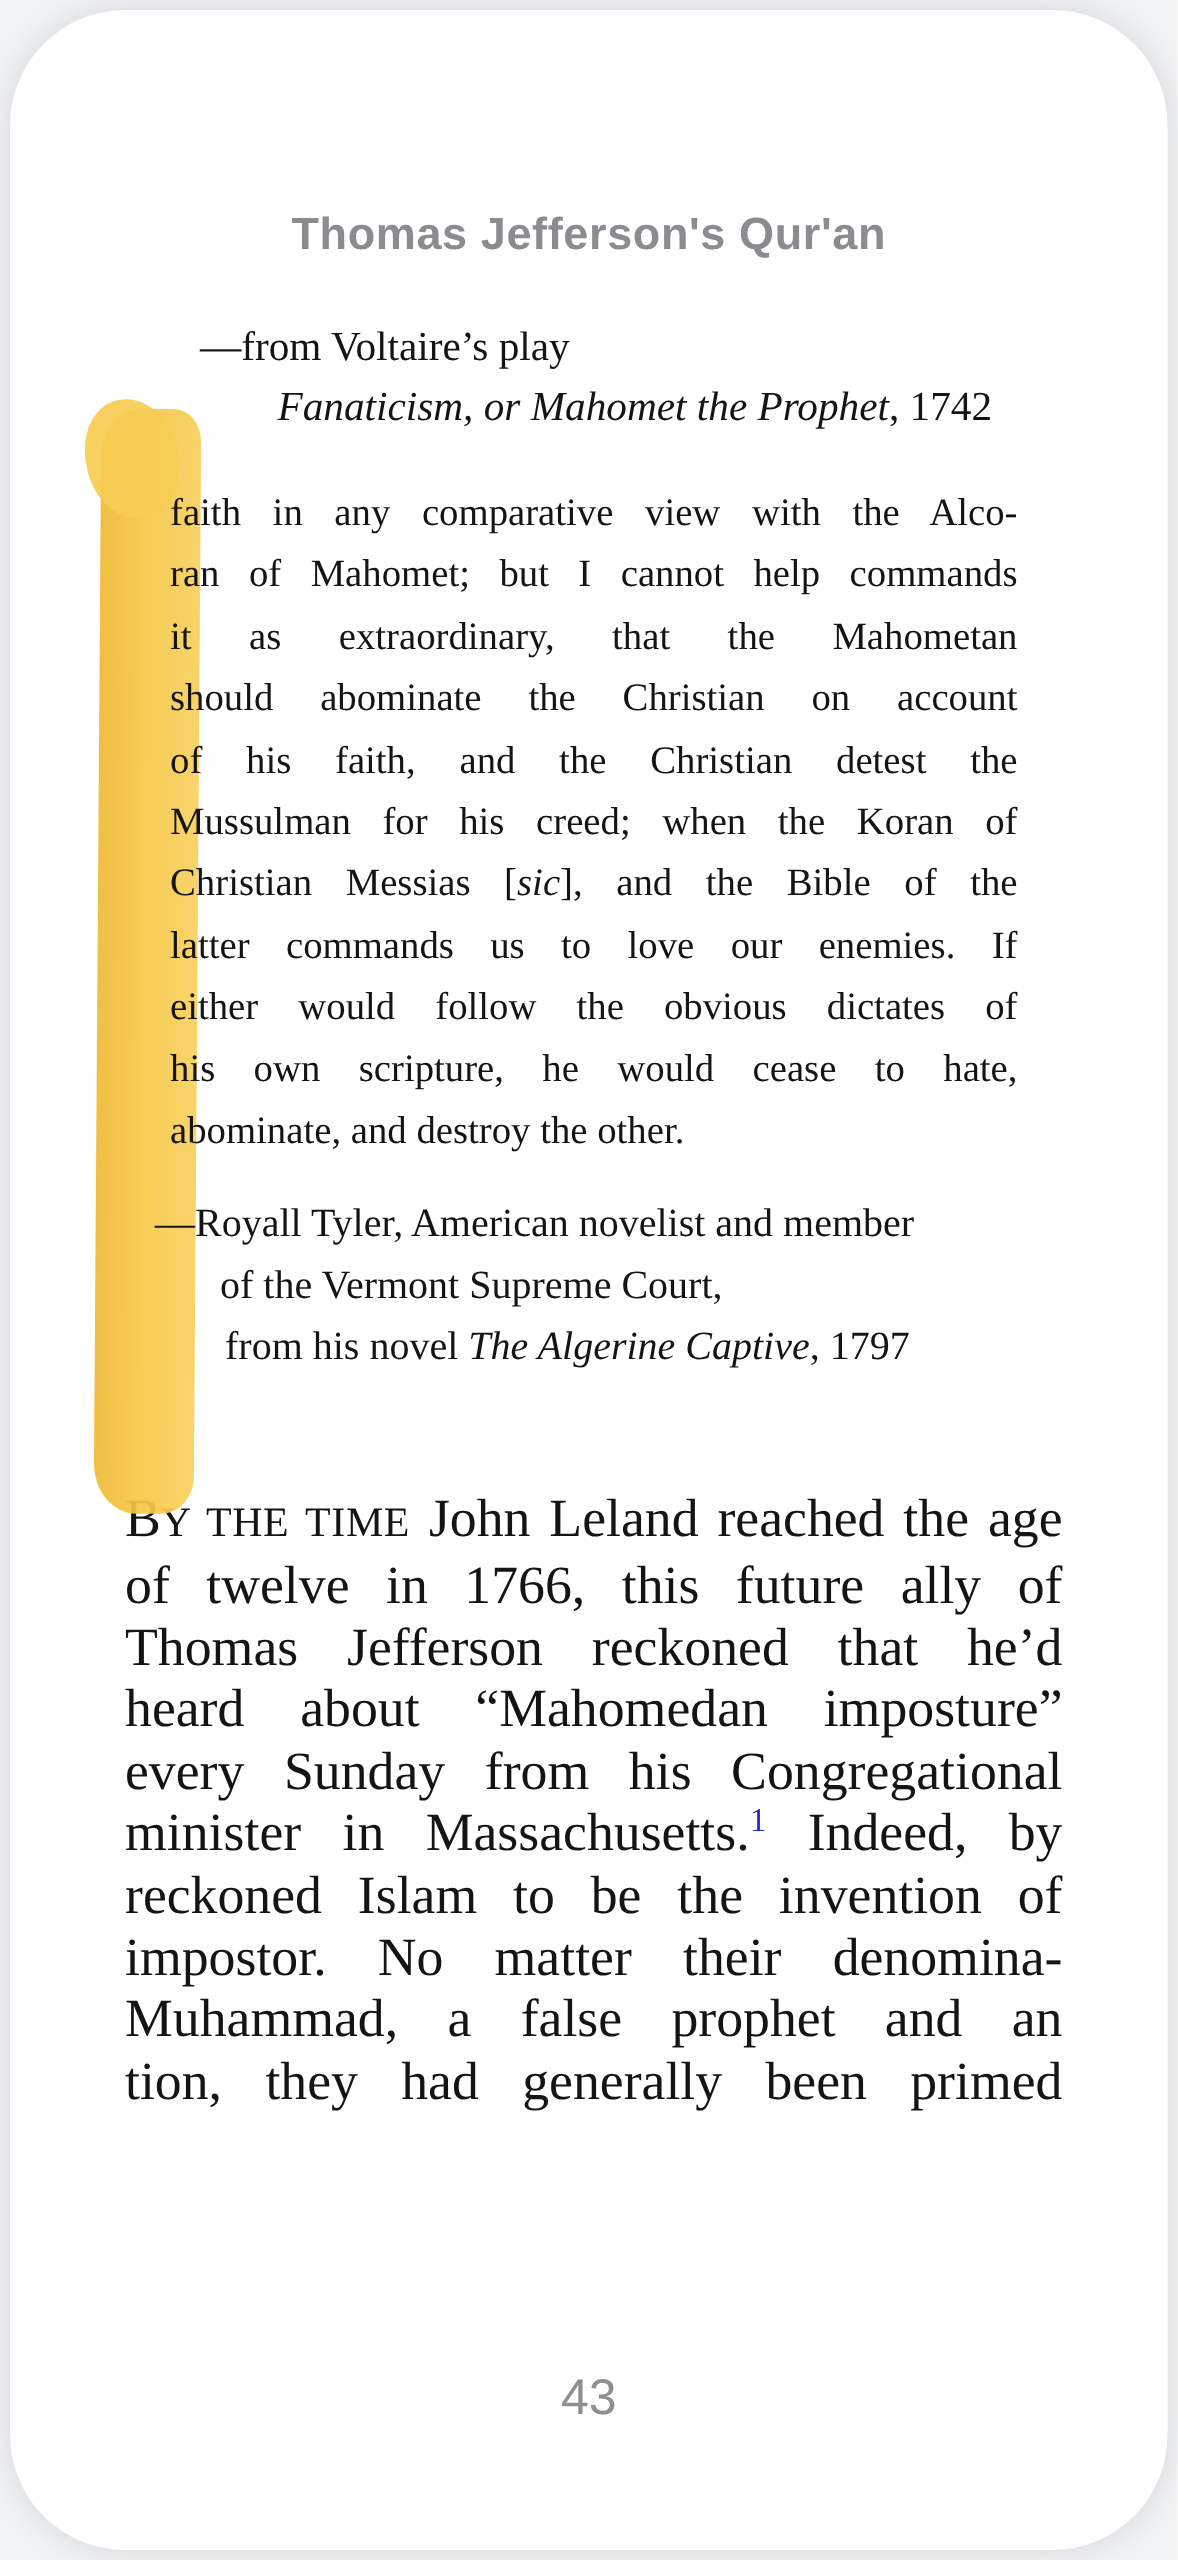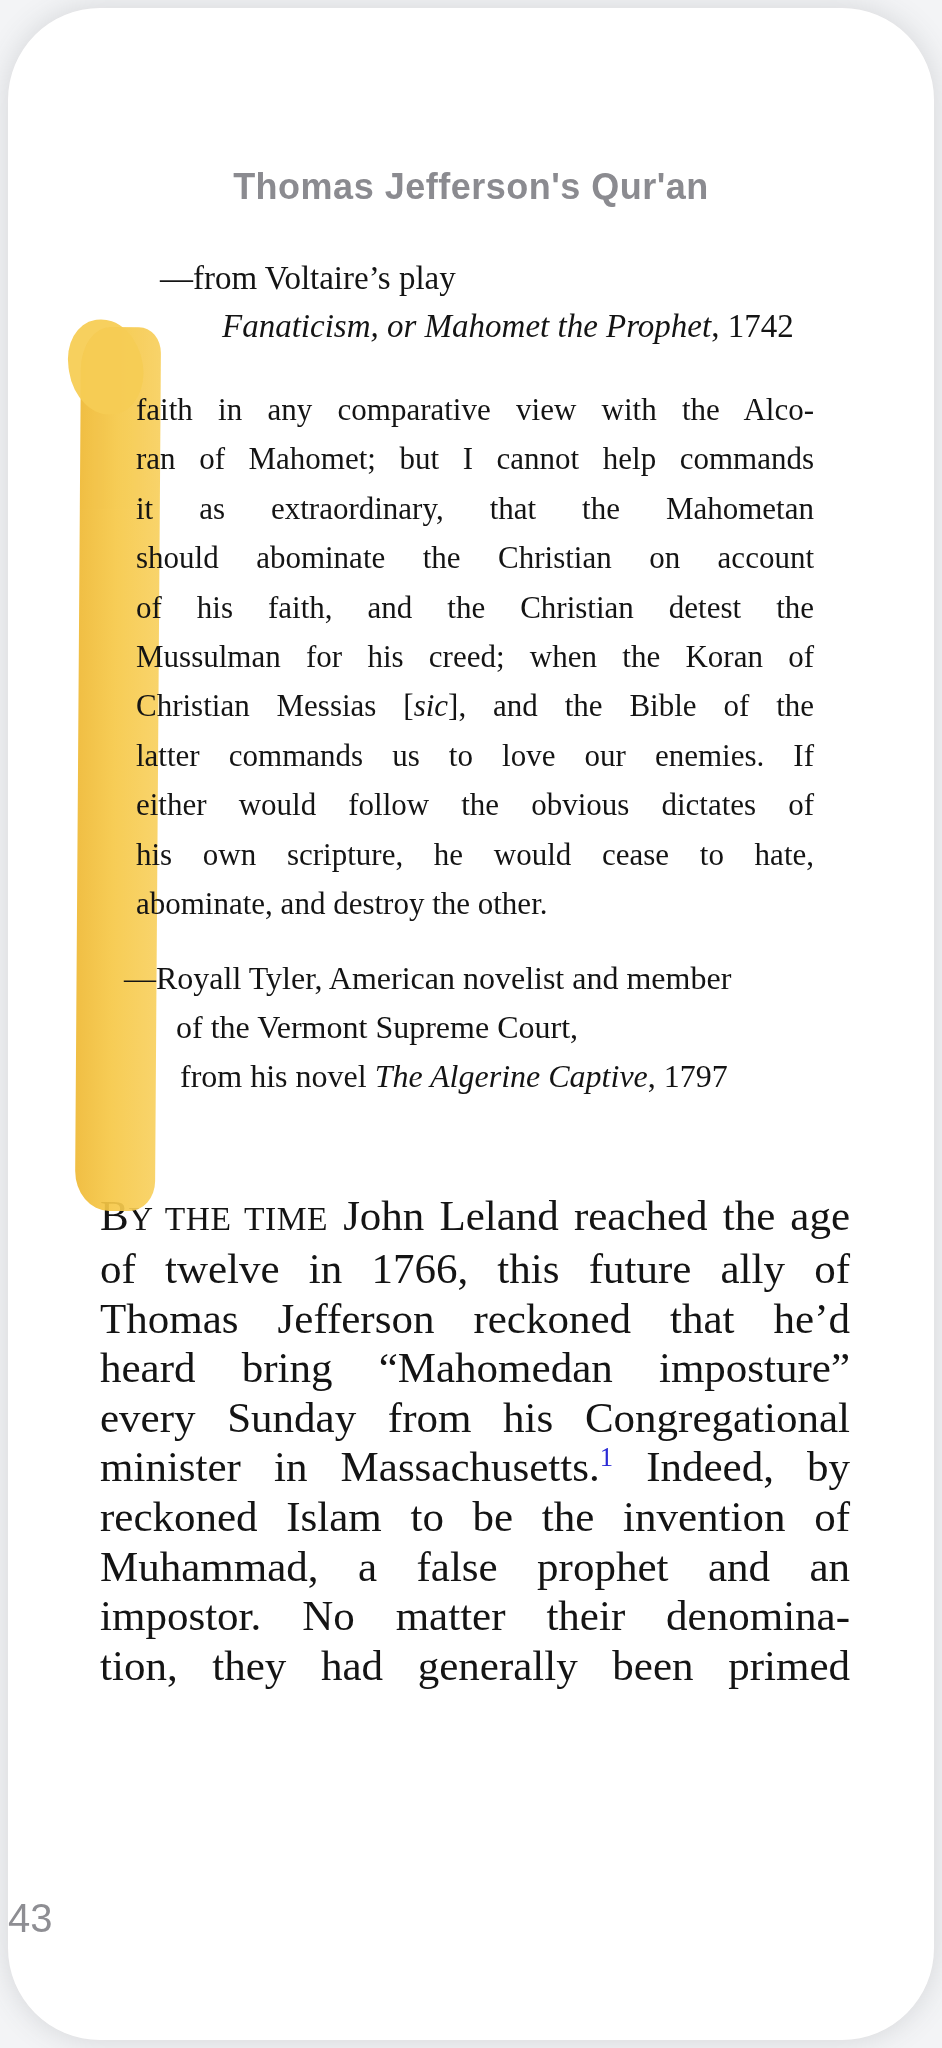--- a/index.html
+++ b/index.html
@@ -57,20 +57,21 @@
   .just .line { text-align-last: justify; }
   .just .line.nj { text-align-last: left; }
   .sc { text-transform: uppercase; font-size: 0.78em; letter-spacing: 0.5px; }
   sup.fn {
     color: var(--footnote, #2b2bd5);
     font-size: 0.62em; line-height: 0; vertical-align: super;
     font-family: "Liberation Serif", serif;
   }
   .pagenum {
     position: absolute; left: 0; right: 0; top: 1888px;
+    text-align: center;
     font-family: "Liberation Sans", sans-serif;
     font-size: 40px; color: var(--page-number, #8e8e93);
   }
 </style>
 </head>
 <body>
 
 <div class="phone">
 
   <h1 class="chapter-header">Thomas Jefferson's Qur'an</h1>
@@ -99,24 +100,24 @@
         <div class="line">—Royall Tyler, American novelist and member</div>
         <div class="line">of the Vermont Supreme Court,</div>
         <div class="line">from his novel <i>The Algerine Captive</i>, 1797</div>
       </div>
   </div>
 
   <div class="bodytext just">
       <div class="line">B<span class="sc">y the time</span> John Leland reached the age</div>
       <div class="line">of twelve in 1766, this future ally of</div>
       <div class="line">Thomas Jefferson reckoned that he’d</div>
-      <div class="line">heard bring “Mahomedan imposture”</div>
+      <div class="line">heard about “Mahomedan imposture”</div>
       <div class="line">every Sunday from his Congregational</div>
       <div class="line">minister in Massachusetts.<sup class="fn">1</sup> Indeed, by</div>
       <div class="line">reckoned Islam to be the invention of</div>
+      <div class="line">impostor. No matter their denomina-</div>
       <div class="line">Muhammad, a false prophet and an</div>
-      <div class="line">impostor. No matter their denomina-</div>
       <div class="line">tion, they had generally been primed</div>
     </div>
 
   <div class="pagenum">43</div>
 
 </div>
 
 </body></html>

